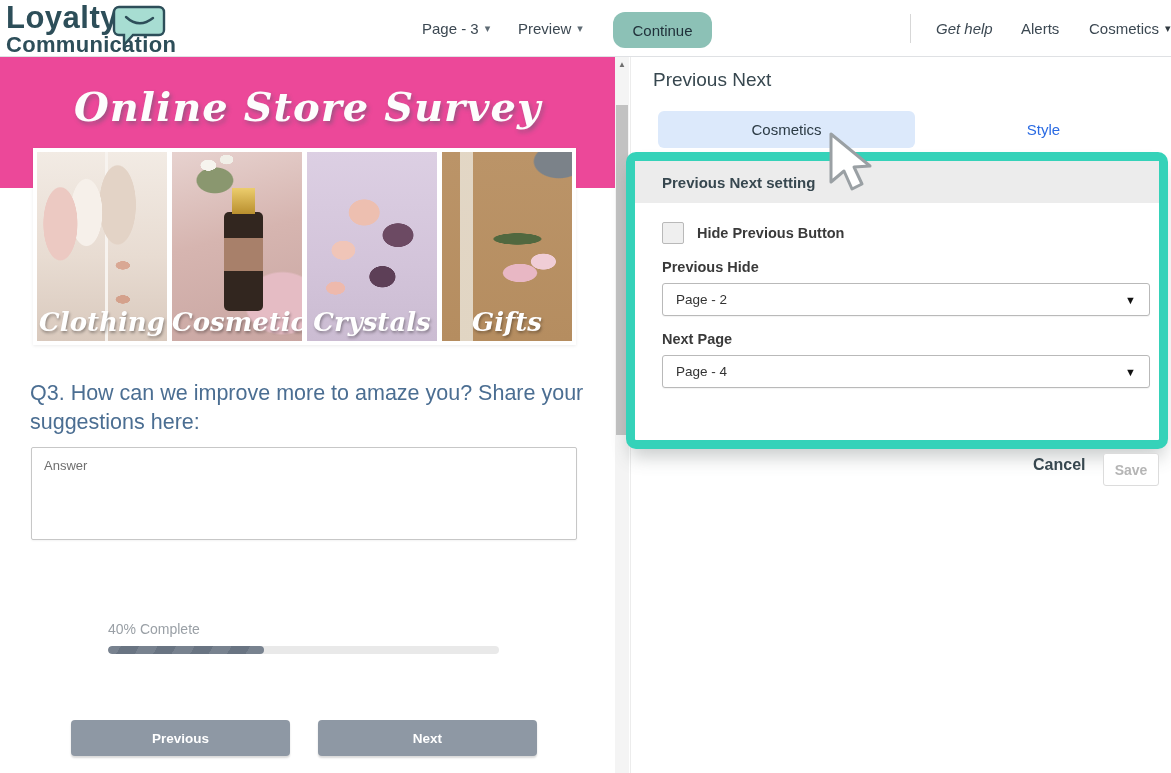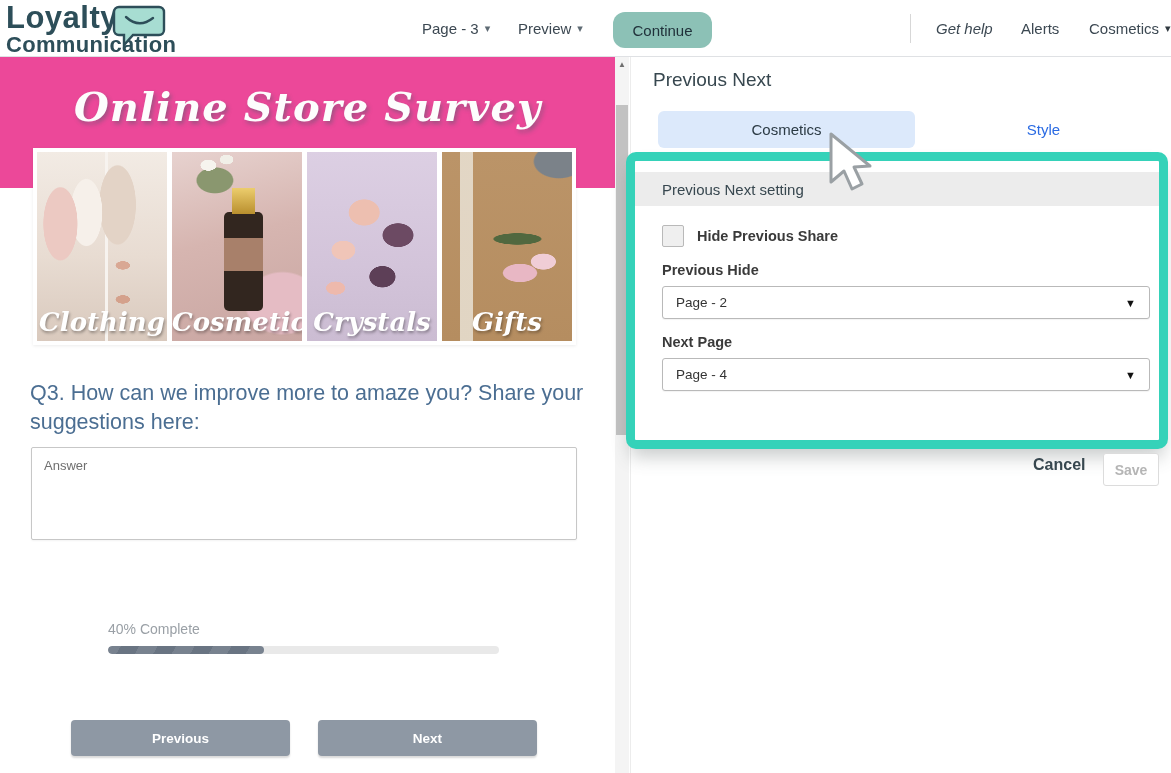--- a/index.html
+++ b/index.html
@@ -78,21 +78,21 @@
   .scroll-thumb { position:absolute; left:1px; top:48px; width:12px; height:330px; background:#c2c2c2; }
 
   
   .right-panel { position:absolute; left:630px; top:57px; width:541px; height:716px; background:#fff; border-left:1px solid #ececec; }
   .panel-title { position:absolute; left:22px; top:12px; font-size:19px; color:#37474f; }
   .tab { position:absolute; top:54px; width:257px; height:37px; display:flex; align-items:center; justify-content:center; font-size:15px; border-radius:6px; cursor:pointer; }
   .tab-settings { left:27px; background:#dce9fb; color:#2b3a44; font-weight:500; }
   .tab-style { left:284px; background:transparent; color:#2b6be3; }
 
   .highlight-box { position:absolute; left:626px; top:152px; width:542px; height:297px; border:9px solid #35d2b9; border-radius:10px; background:#fff; z-index:10; box-shadow:0 12px 18px -4px rgba(80,90,90,0.30); }
-  .section-header { height:34px; background:#ececec; display:flex; align-items:center; padding-left:27px; font-size:15px; font-weight:normal; color:#37474f;margin-top:11px; }
+  .section-header { height:42px; background:#ececec; display:flex; align-items:center; padding-left:27px; font-size:15px; font-weight:bold; color:#37474f; }
   .box-content { padding:0 9px 0 27px; }
   .check-row { display:flex; align-items:center; margin-top:19px; cursor:pointer; }
   .checkbox { width:22px; height:22px; background:#efefef; border:1px solid #b9b9b9; border-radius:2px; flex:0 0 22px; }
   .check-label { margin-left:13px; font-size:14.5px; font-weight:600; color:#3a3a3a; }
   .field-label { margin-top:15px; font-size:14.5px; font-weight:600; color:#3a3a3a; }
   .dropdown { margin-top:8px; height:33px; border:1px solid #b9b9b9; border-radius:3px; background:#fff; display:flex; align-items:center; justify-content:space-between; padding:0 13px; cursor:pointer; box-shadow:0 1px 1px rgba(0,0,0,0.05); }
   .dropdown-value { font-size:13.5px; color:#333; }
   .dropdown-caret { font-size:11px; color:#111; }
 
   .cancel-link { position:absolute; left:1033px; top:456px; font-size:16px; font-weight:bold; color:#37474f; cursor:pointer; z-index:11; }
@@ -176,21 +176,21 @@
     <div class="panel-title">Previous Next</div>
     <div class="tab tab-settings">Cosmetics</div>
     <div class="tab tab-style">Style</div>
   </div>
 
   <div class="highlight-box">
     <div class="section-header">Previous Next setting</div>
     <div class="box-content">
       <div class="check-row">
         <div class="checkbox"></div>
-        <div class="check-label">Hide Previous Share</div>
+        <div class="check-label">Hide Previous Button</div>
       </div>
       <div class="field-label">Previous Hide</div>
       <div class="dropdown">
         <span class="dropdown-value">Page - 2</span>
         <span class="dropdown-caret">▼</span>
       </div>
       <div class="field-label">Next Page</div>
       <div class="dropdown">
         <span class="dropdown-value">Page - 4</span>
         <span class="dropdown-caret">▼</span>

